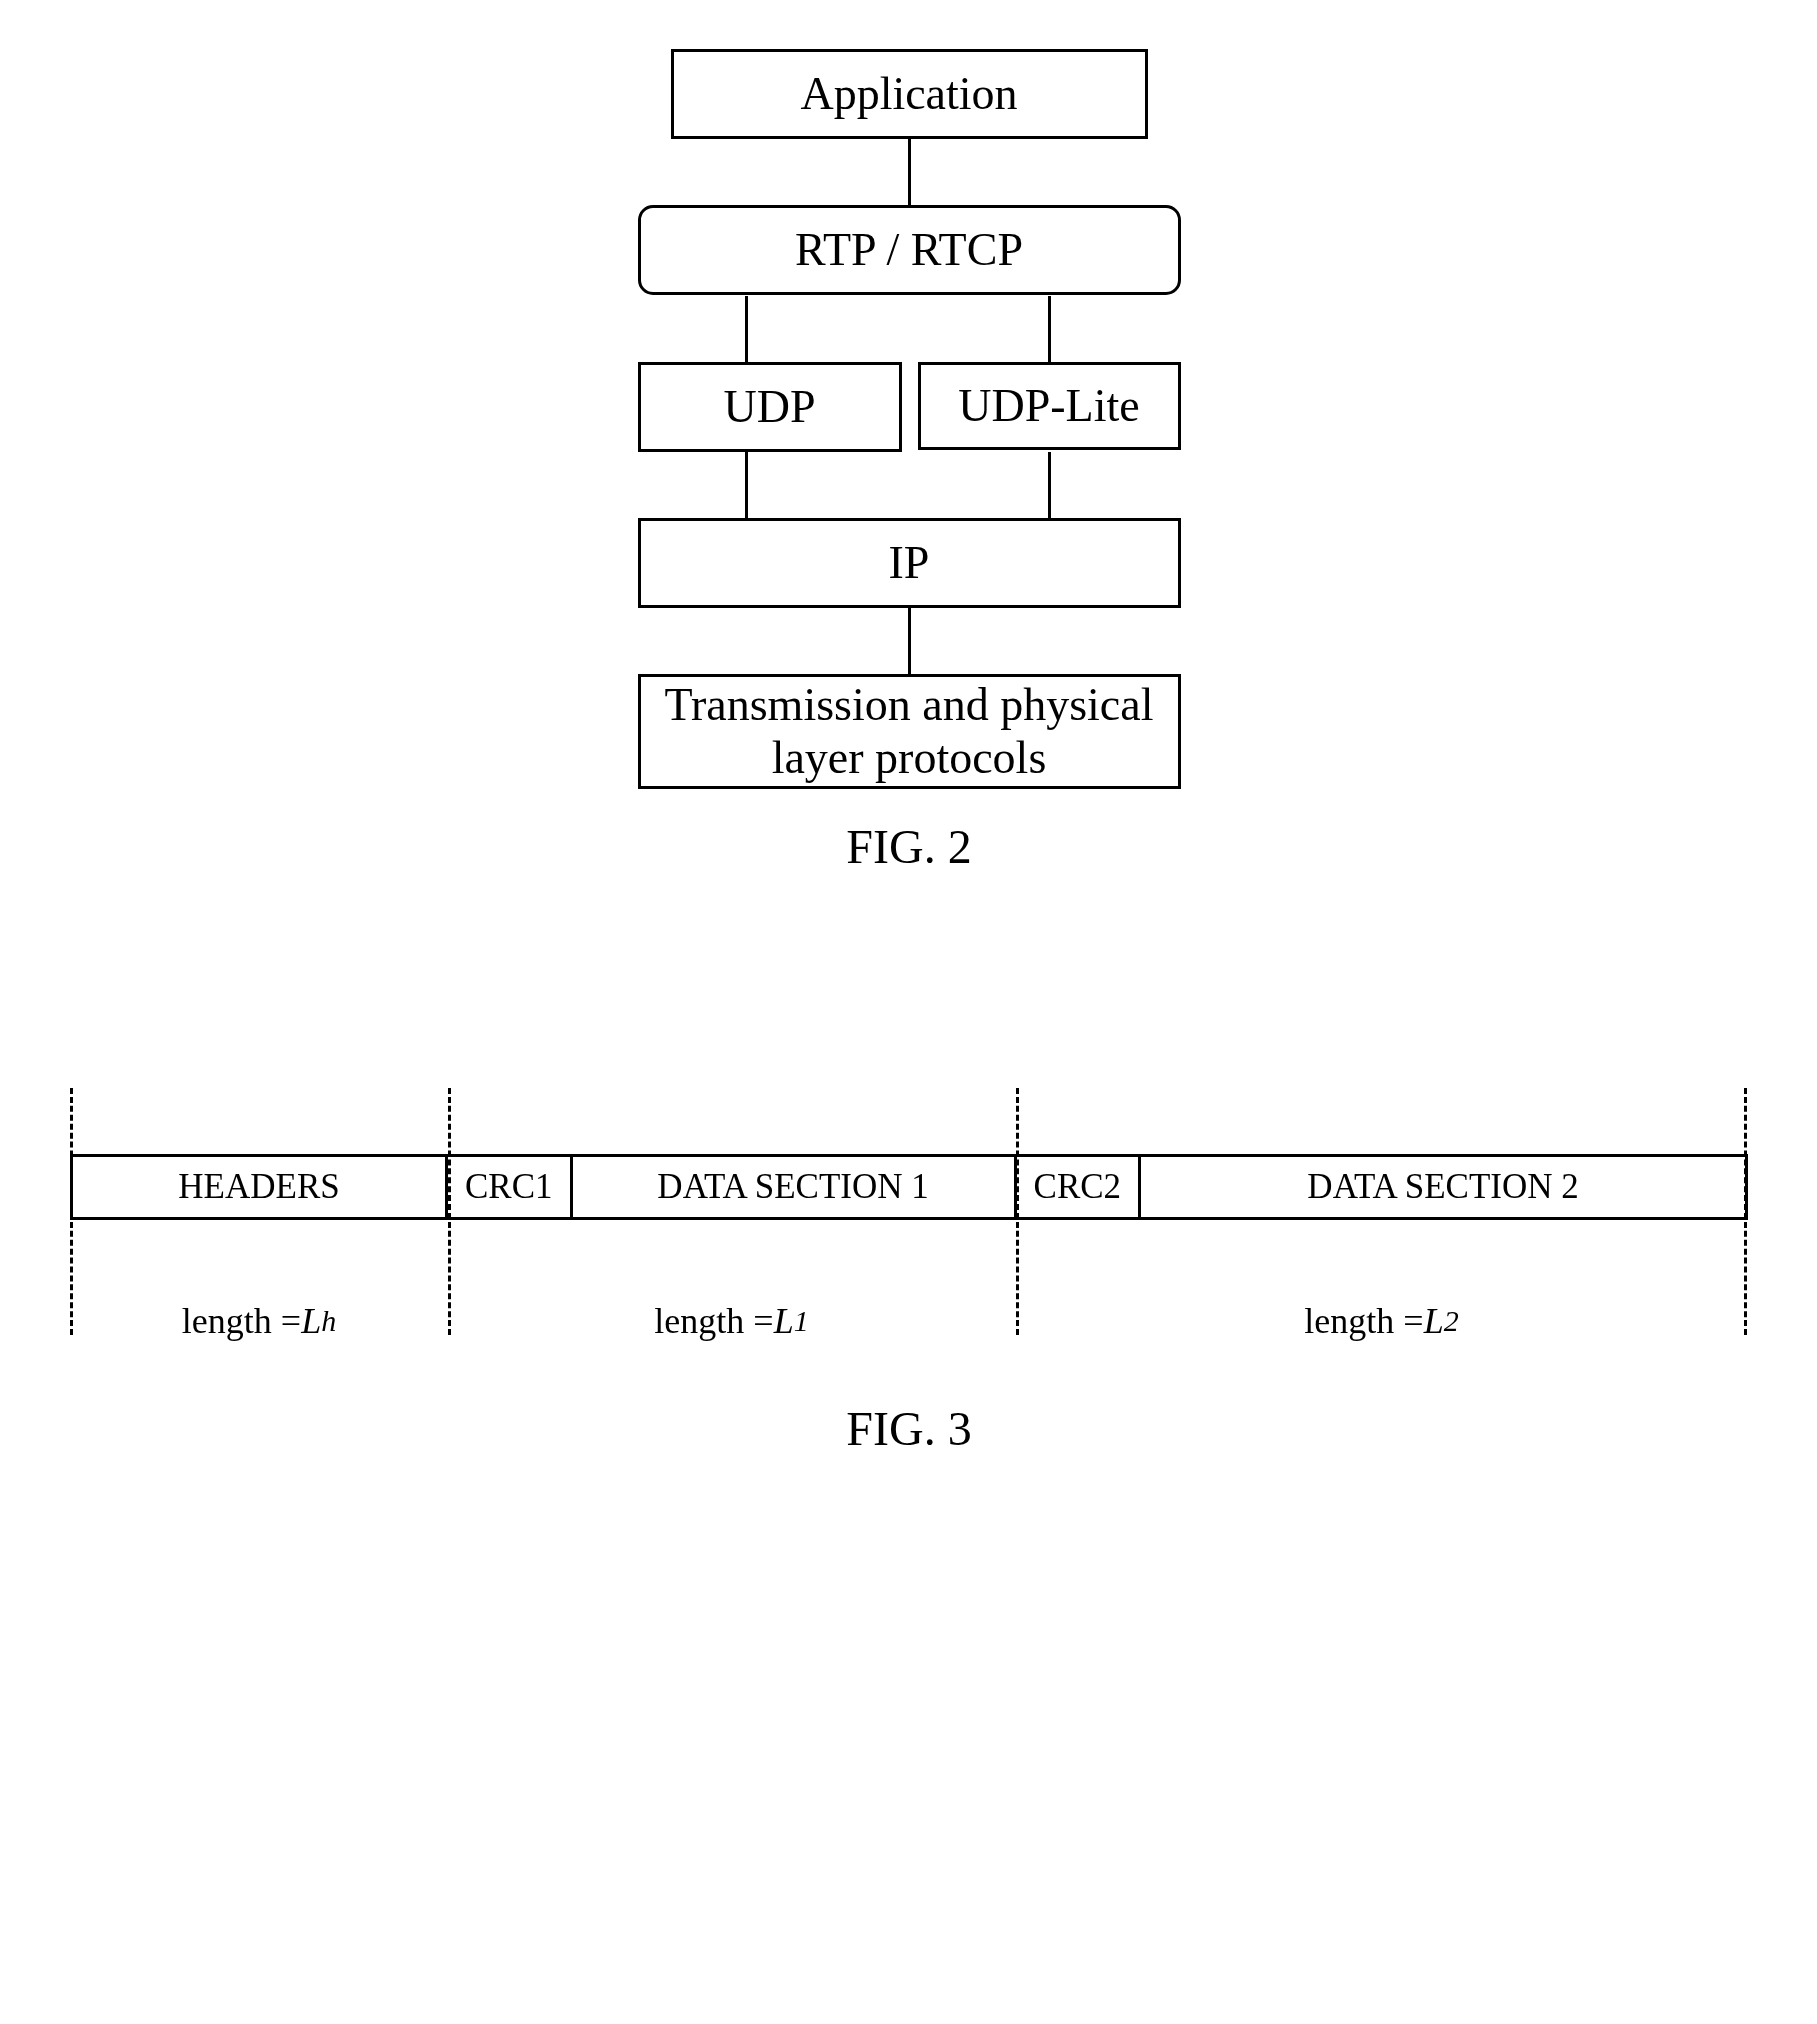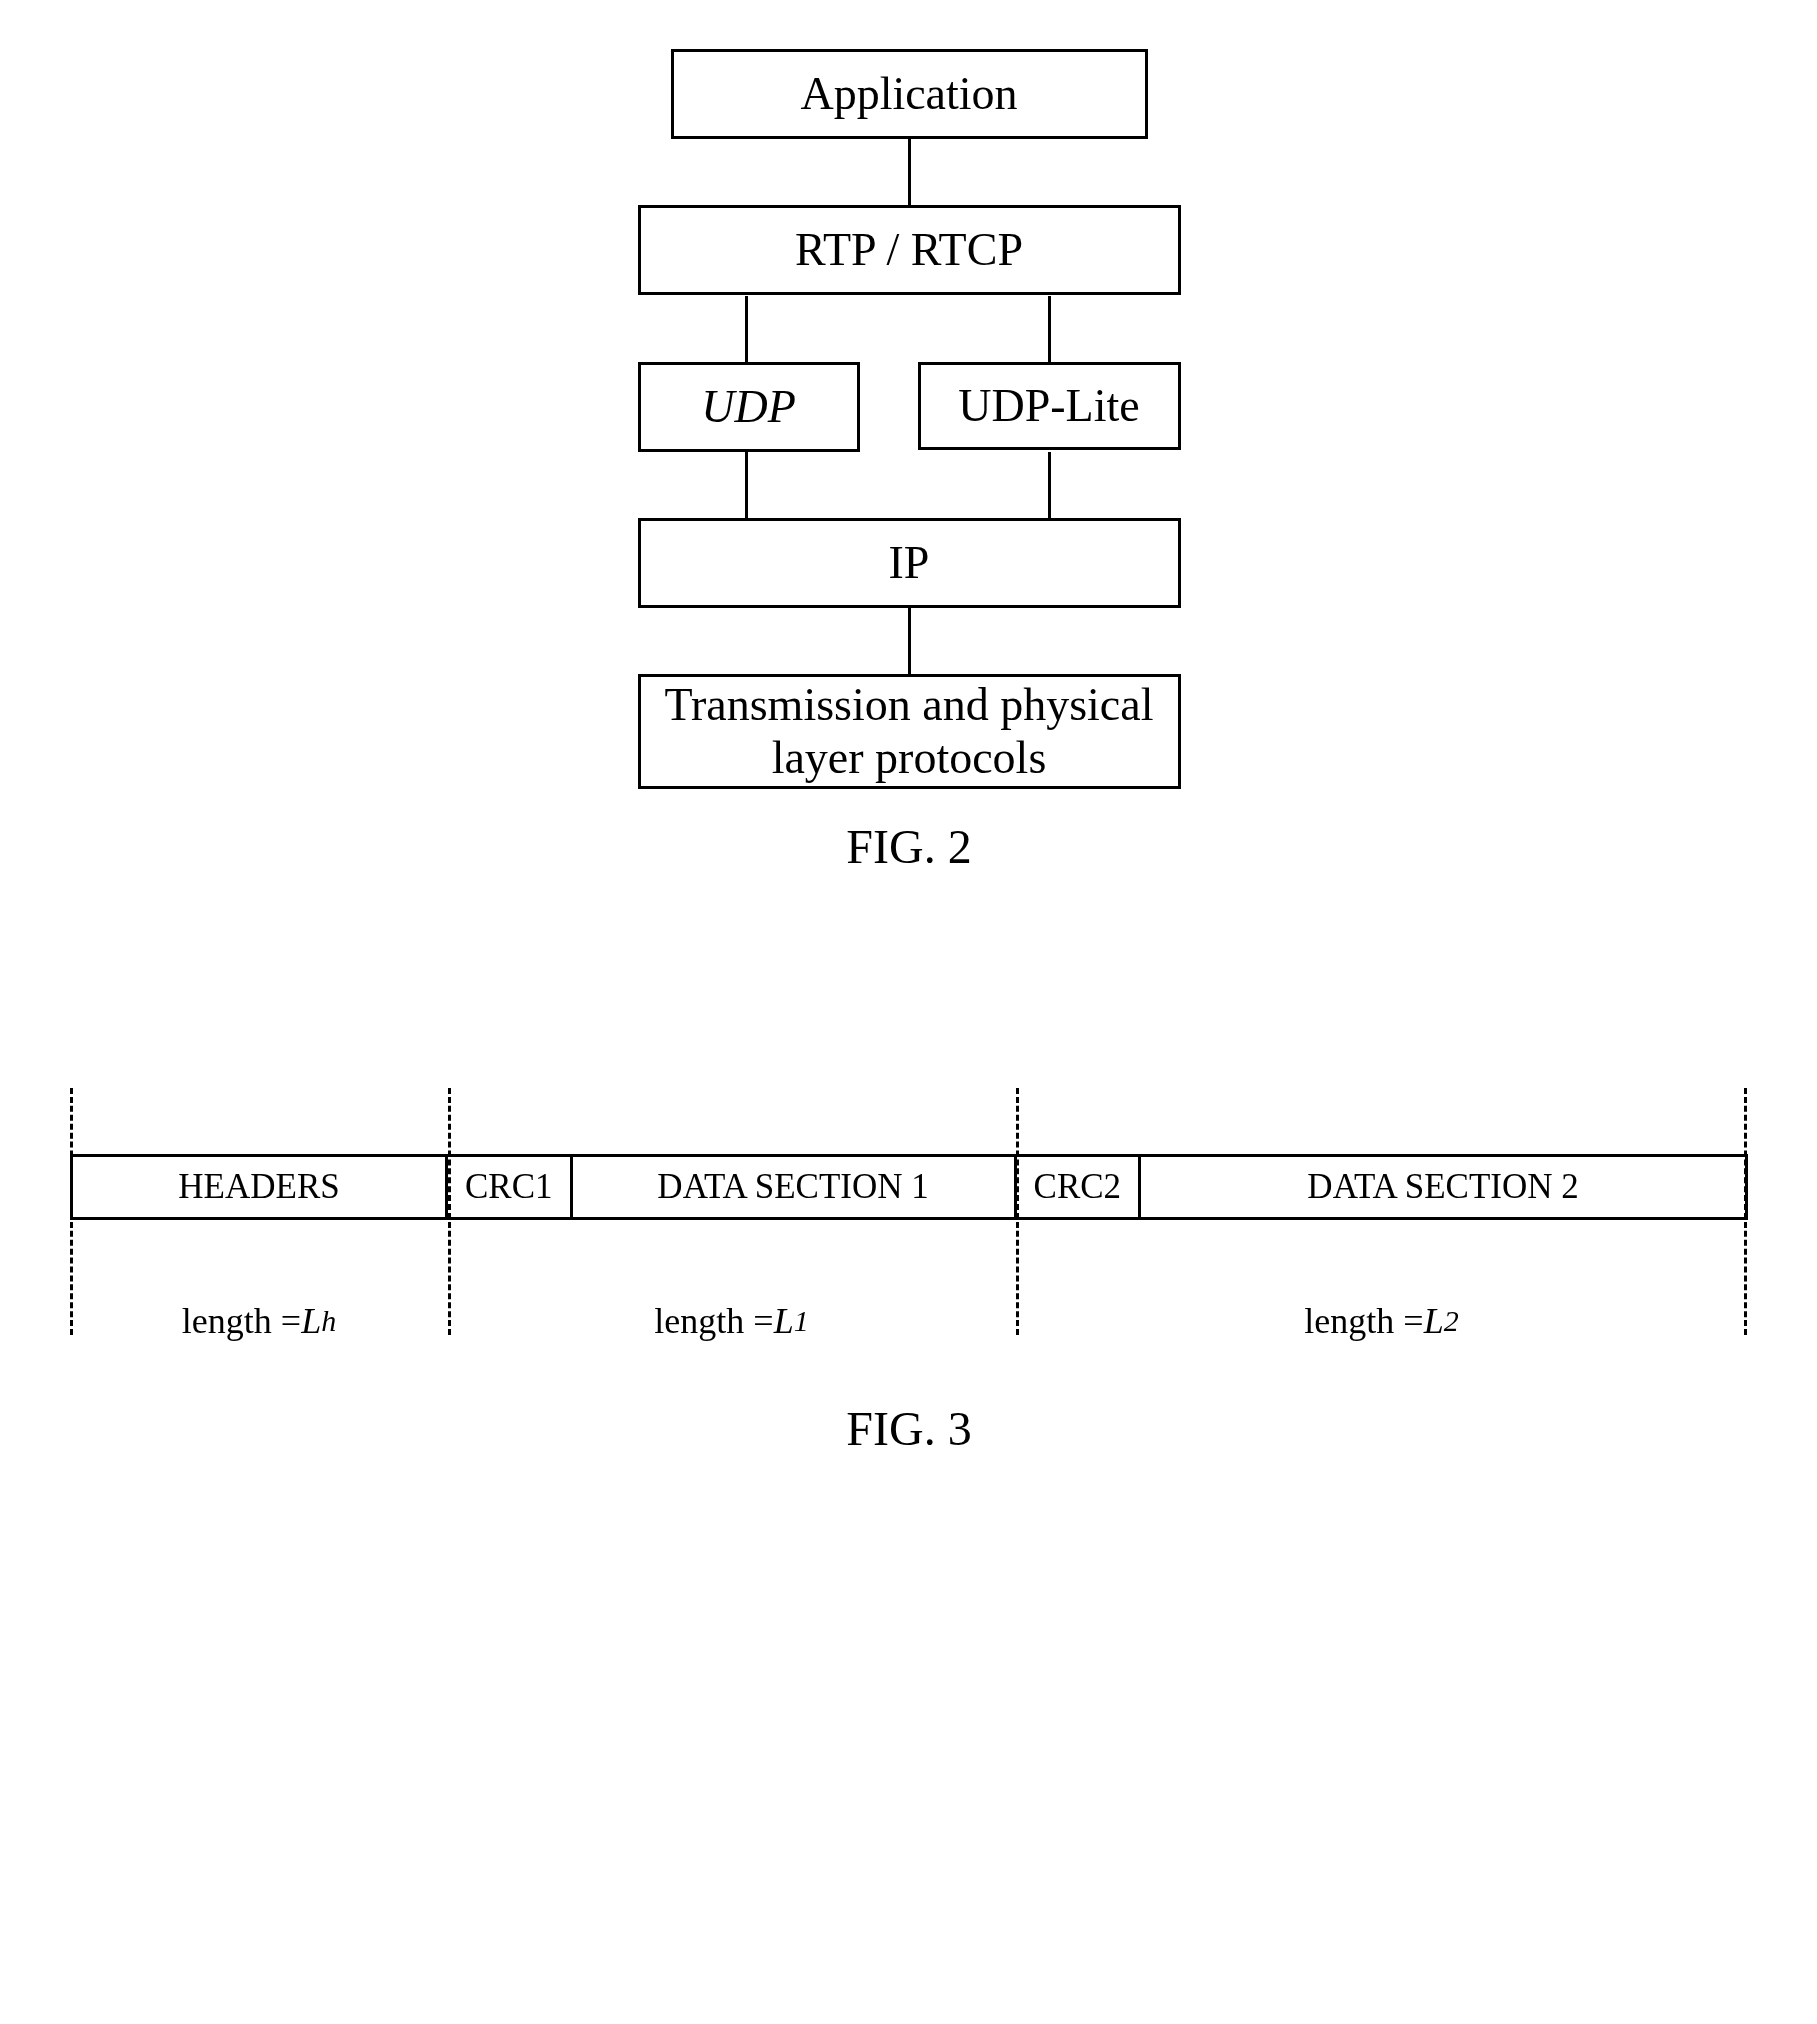--- a/index.html
+++ b/index.html
@@ -34,22 +34,22 @@
     background: #fff;
     display: flex;
     align-items: center;
     justify-content: center;
     text-align: center;
     font-size: 46px;
     line-height: 1.15;
     padding: 6.6px 13px;
   }
   .box-app    { left: 115px; top:   0px; width: 477px; height: 90px; }
-  .box-rtp    { left: 82px; top: 156px; width: 543px; height: 90px; }
-  .box-udp    { left: 82px; top: 313px; width: 222px; height: 90px; font-style: italic; }
+  .box-rtp    { left: 82px; top: 156px; width: 543px; height: 90px; border-radius: 15px; }
+  .box-udp    { left: 82px; top: 313px; width: 264px; height: 90px; }
   .box-udplt  { left: 362px; top: 313px; width: 263px; height: 88px; }
   .box-ip     { left: 82px; top: 469px; width: 543px; height: 90px; }
   .box-phy    { left: 82px; top: 625px; width: 543px; height: 115px; }
 
   .vline {
     position: absolute;
     width: 3.3px;
     background: #000;
   }
   

